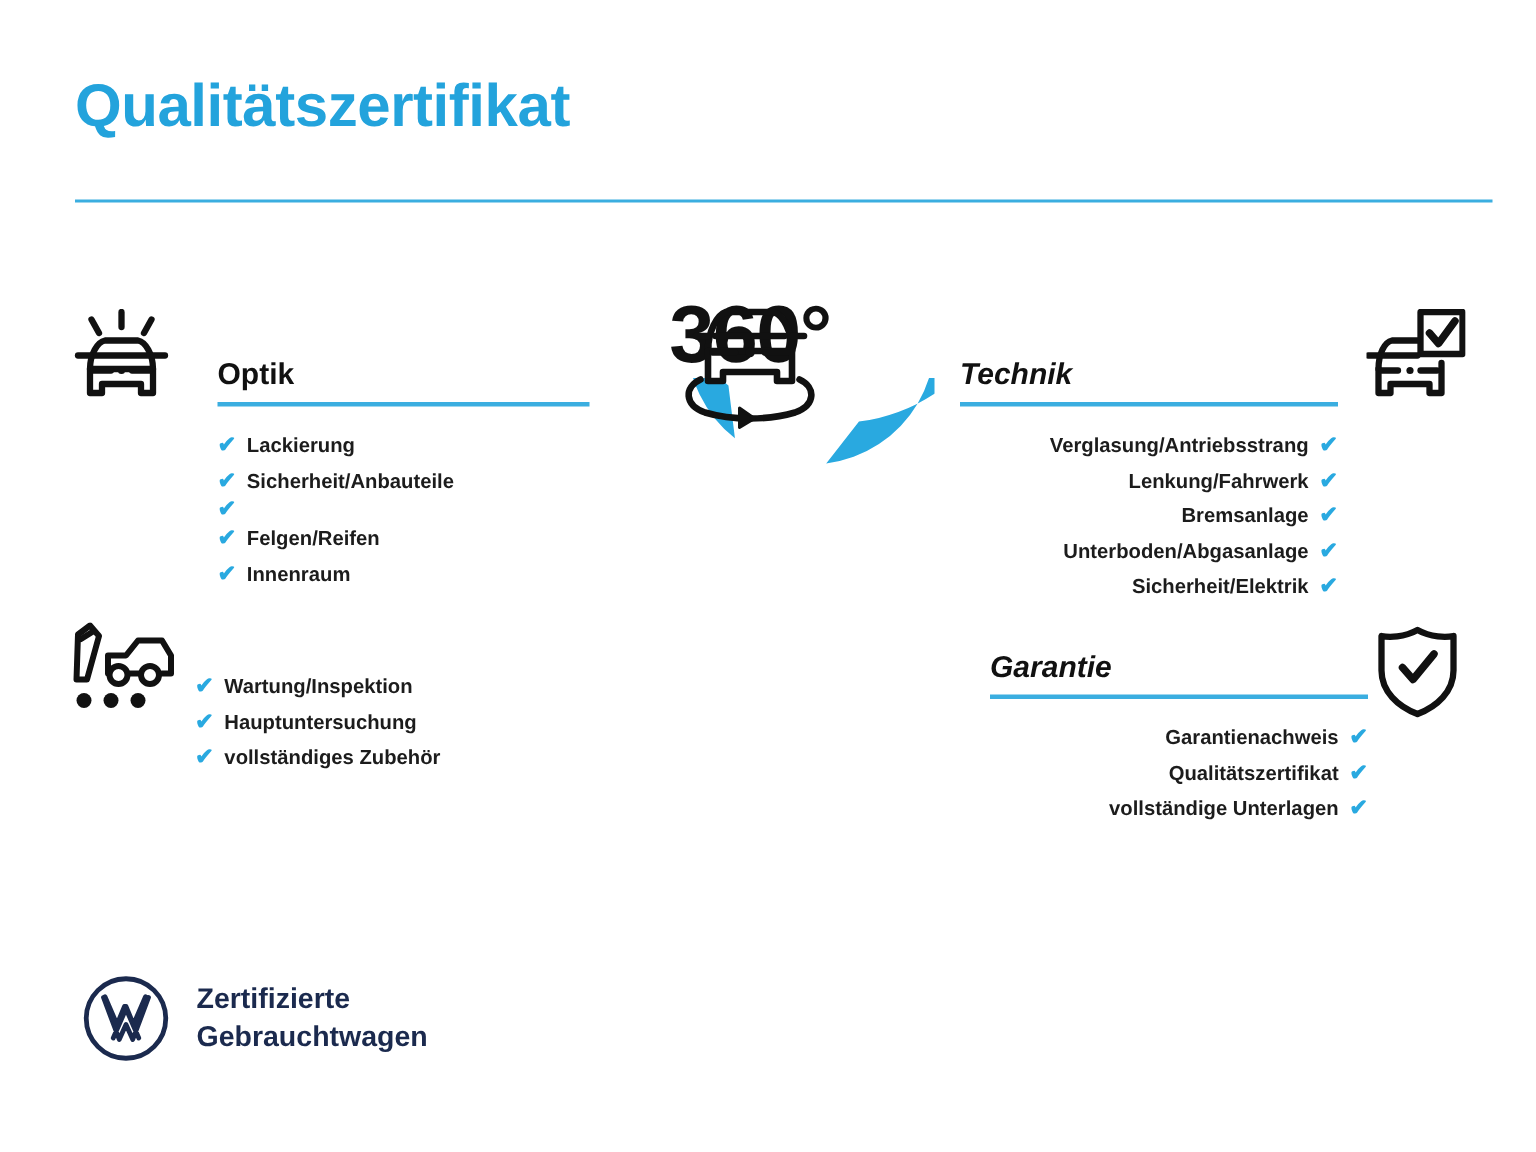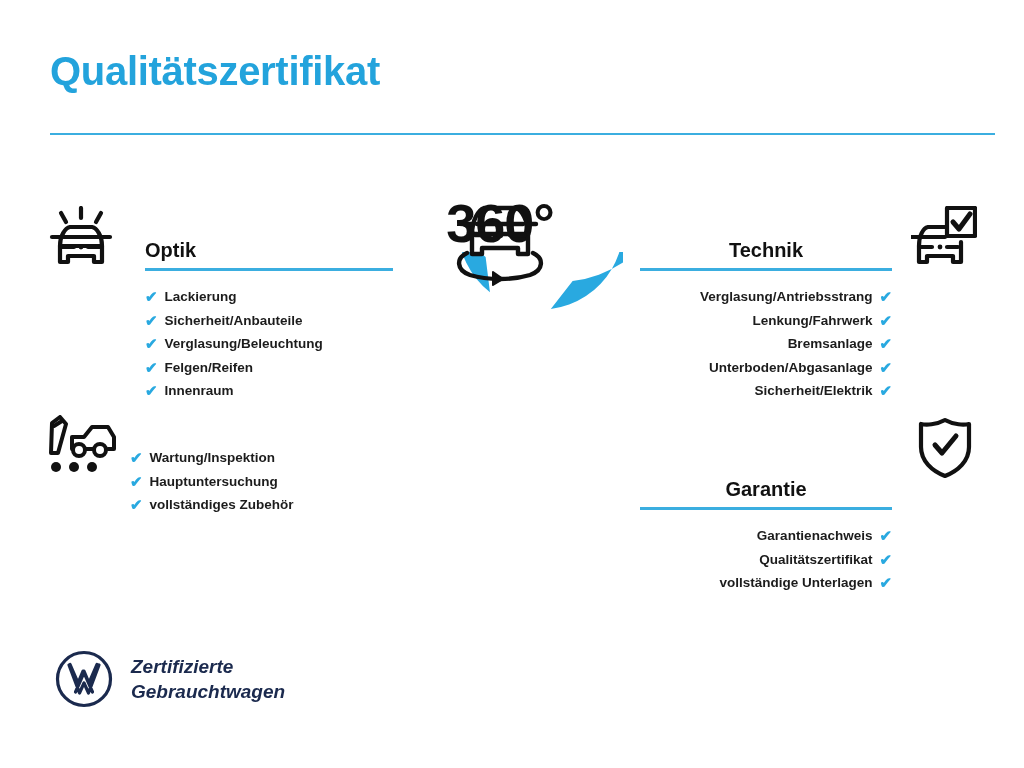--- a/index.html
+++ b/index.html
@@ -82,29 +82,29 @@
     font-weight: bold;
     display: inline-block;
   }
 
   
   .col-left .section-title { text-align: left; }
   .col-left .section-list li { justify-content: flex-start; }
   .col-left .check { margin-right: 7px; }
 
   
-  .col-right .section-title { text-align: center; }
+  .col-right .section-title { text-align: left; font-style: italic; }
   .col-right .section-list li { justify-content: flex-end; }
   .col-right .check { margin-left: 7px; }
 
   
   #sec-optik   { left: 145px; top: 237px; width: 248px; }
   #sec-wartung { left: 130px; top: 432px; width: 248px; }
   #sec-technik { left: 640px; top: 237px; width: 252px; }
-  #sec-garantie{ left: 640px; top: 432px; width: 252px; margin-top: 44px; }
+  #sec-garantie{ left: 660px; top: 432px; width: 252px; }
 
   
   .corner-icon {
     position: absolute;
     color: #111111;
   }
   #icon-optik    { left: 46px;  top: 206px; }
   #icon-wartung  { left: 46px;  top: 415px; }
   #icon-technik  { left: 911px; top: 206px; }
   #icon-garantie { left: 916px; top: 417px; }
@@ -152,21 +152,20 @@
     display: flex;
     align-items: center;
   }
   #brand-wordmark {
     margin-left: 18px;
     font-size: 19px;
     font-weight: bold;
     line-height: 25px;
     color: #1B2A4E;
     white-space: nowrap;
-    font-style: italic;
   }
 </style>
 </head>
 <body>
 
 <div id="page-title">Qualitätszertifikat</div>
 <div id="header-divider"></div>
 
 <div class="corner-icon" id="icon-optik">
   <svg width="70" height="62" viewBox="0 0 70 62" fill="none" stroke="#111111" stroke-width="4.2" stroke-linecap="round" stroke-linejoin="round">
@@ -228,21 +227,20 @@
     <li>
         <span class="check">✔</span>
         <span>Lackierung</span>
       </li>
     <li>
         <span class="check">✔</span>
         <span>Sicherheit/Anbauteile</span>
       </li>
     <li>
         <span class="check">✔</span>
-        <span>Verglasung/Beleuchtung</span>
       </li>
     <li>
         <span class="check">✔</span>
         <span>Felgen/Reifen</span>
       </li>
     <li>
         <span class="check">✔</span>
         <span>Innenraum</span>
       </li>
   </ul>

